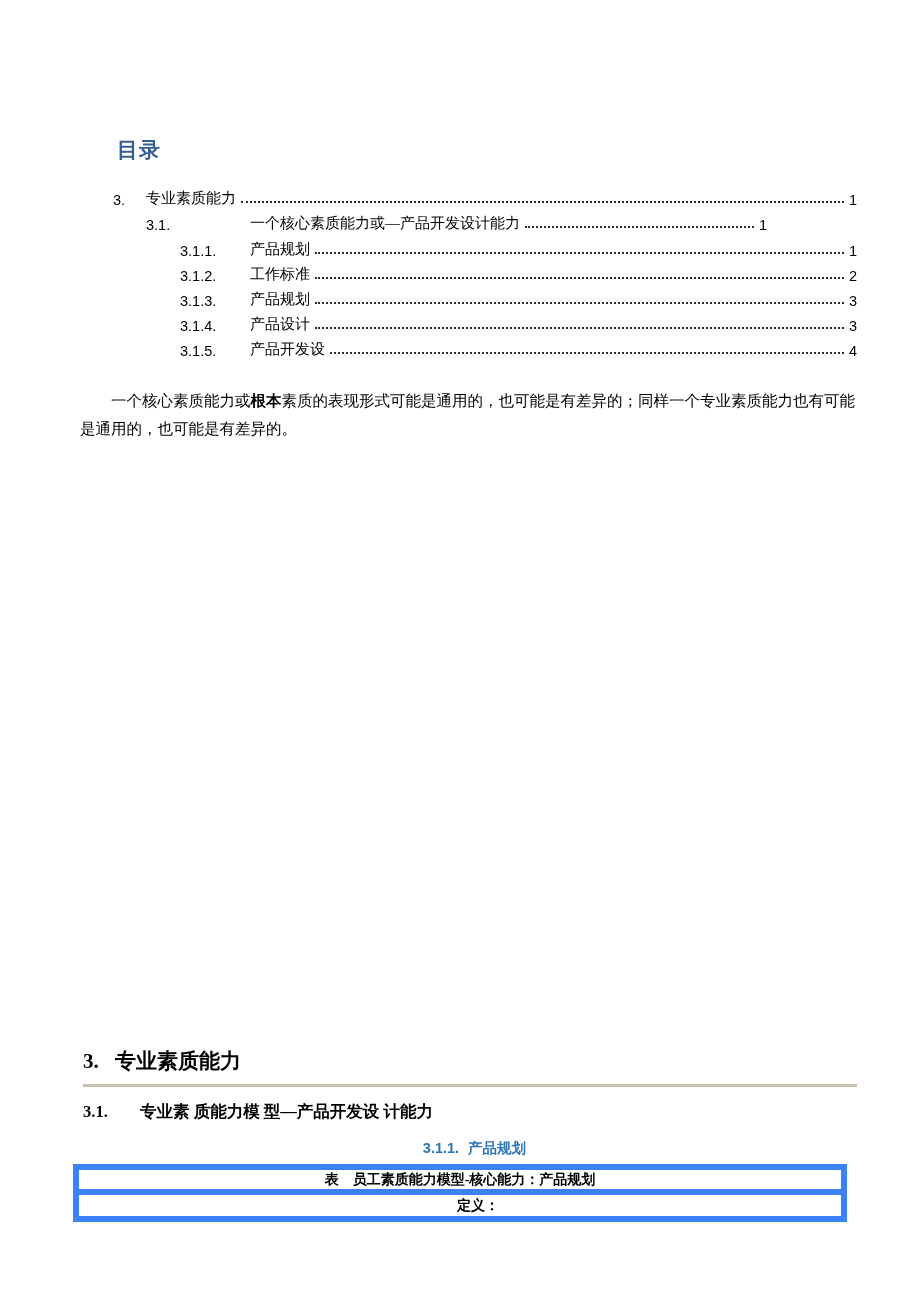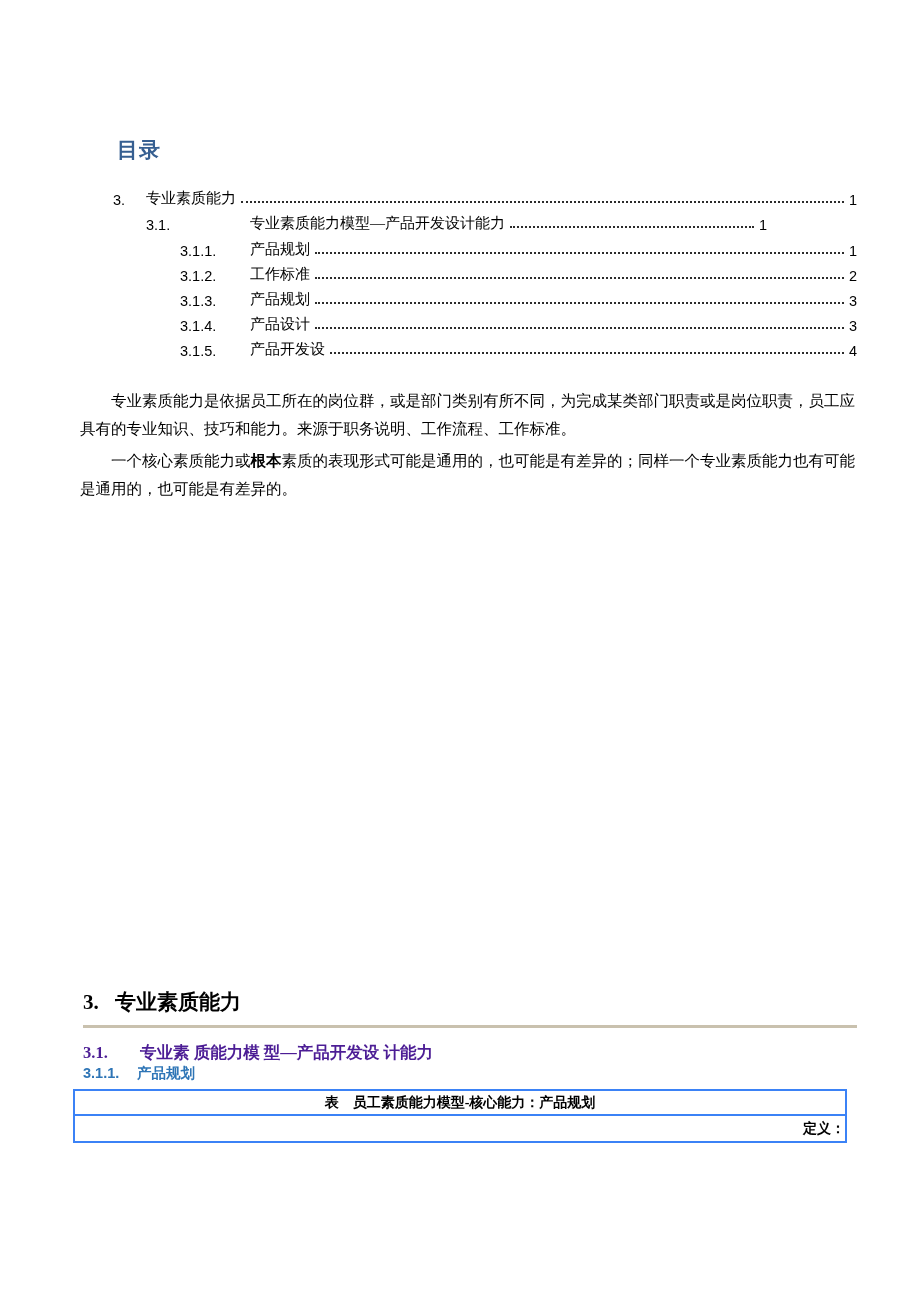--- a/index.html
+++ b/index.html
@@ -39,56 +39,56 @@
   }
   .body-para {
     margin-top:26px; width:777px;
     font-size:15.5px; line-height:28px;
     text-indent:2em;
   }
   .body-para + .body-para { margin-top:4px; }
   .emph-bold { font-weight:bold; }
 
   
-  .section-block { position:absolute; top:988px; left:80px; width:777px; }
+  .section-block { position:absolute; top:1047px; left:80px; width:777px; }
   .h1-row { margin-left:3px; font-size:21px; font-weight:bold; }
   .h1-row .h-num { display:inline-block; min-width:32px; }
   .h1-divider { margin-top:9px; margin-left:3px; width:774px; height:3px; background:#C9C1AE; }
-  .h2-row { margin-top:14px; margin-left:3px; font-size:16.5px; font-weight:bold; color:#4c1d95; }
+  .h2-row { margin-top:14px; margin-left:3px; font-size:16.5px; font-weight:bold; color:#000000; }
   .h2-row .h-num { display:inline-block; min-width:57px; }
-  .h3-row { margin-top:0; margin-left:3px; font-size:14.5px; font-weight:bold; color:#2E75B6; }
+  .h3-row { margin-top:16px; margin-left:3px; font-size:14.5px; font-weight:bold; color:#2E75B6;text-align:center; }
   .h3-row .h-num { display:inline-block; min-width:54px; font-family:"Liberation Sans","DejaVu Sans",sans-serif; }
 
   
   .cap-table {
     margin-top:6px; margin-left:-7px; width:774px;
     border-collapse:collapse; border:2px solid #3f3f3f;
     font-size:14px;
   }
-  .cap-table td { border:2px solid #3b82f6; }
+  .cap-table td { border:6px solid #3b82f6; }
   .cap-table .t-header { height:25px; text-align:center; font-weight:bold; }
-  .cap-table .t-def { height:27px; font-weight:bold; padding-left:36px; text-align:right; }
+  .cap-table .t-def { height:27px; font-weight:bold; padding-left:36px; text-align:center; }
 </style>
 </head>
 <body>
 
 <div class="page">
 
   <div class="toc-title">目录</div>
 
   <div class="toc-entries">
       <div class="toc-row lvl1">
       <span class="toc-num">3.</span>
       <span class="toc-label">专业素质能力</span>
       <span class="toc-leader"></span>
       <span class="toc-page">1</span>
     </div>
       <div class="toc-row lvl2">
       <span class="toc-num">3.1.</span>
-      <span class="toc-label">专业素质能力模型—产品开发设计能力</span>
+      <span class="toc-label">一个核心素质能力或—产品开发设计能力</span>
       <span class="toc-leader"></span>
       <span class="toc-page">1</span>
     </div>
       <div class="toc-row lvl3">
       <span class="toc-num">3.1.1.</span>
       <span class="toc-label">产品规划</span>
       <span class="toc-leader"></span>
       <span class="toc-page">1</span>
     </div>
       <div class="toc-row lvl3">
@@ -111,21 +111,20 @@
     </div>
       <div class="toc-row lvl3">
       <span class="toc-num">3.1.5.</span>
       <span class="toc-label">产品开发设</span>
       <span class="toc-leader"></span>
       <span class="toc-page">4</span>
     </div>
     </div>
 
 
-  <p class="body-para">专业素质能力是依据员工所在的岗位群，或是部门类别有所不同，为完成某类部门职责或是岗位职责，员工应具有的专业知识、技巧和能力。来源于职务说明、工作流程、工作标准。</p>
 
   <p class="body-para"><span>一个核心素质能力或</span><span class="emph-bold">根本</span><span>素质的表现形式可能是通用的，也可能是有差异的；同样一个专业素质能力也有可能是通用的，也可能是有差异的。</span></p>
 
   <div class="section-block">
 
     <div class="h1-row">
       <span class="h-num">3.</span><span>专业素质能力</span>
     </div>
 
     <div class="h1-divider"></div>

